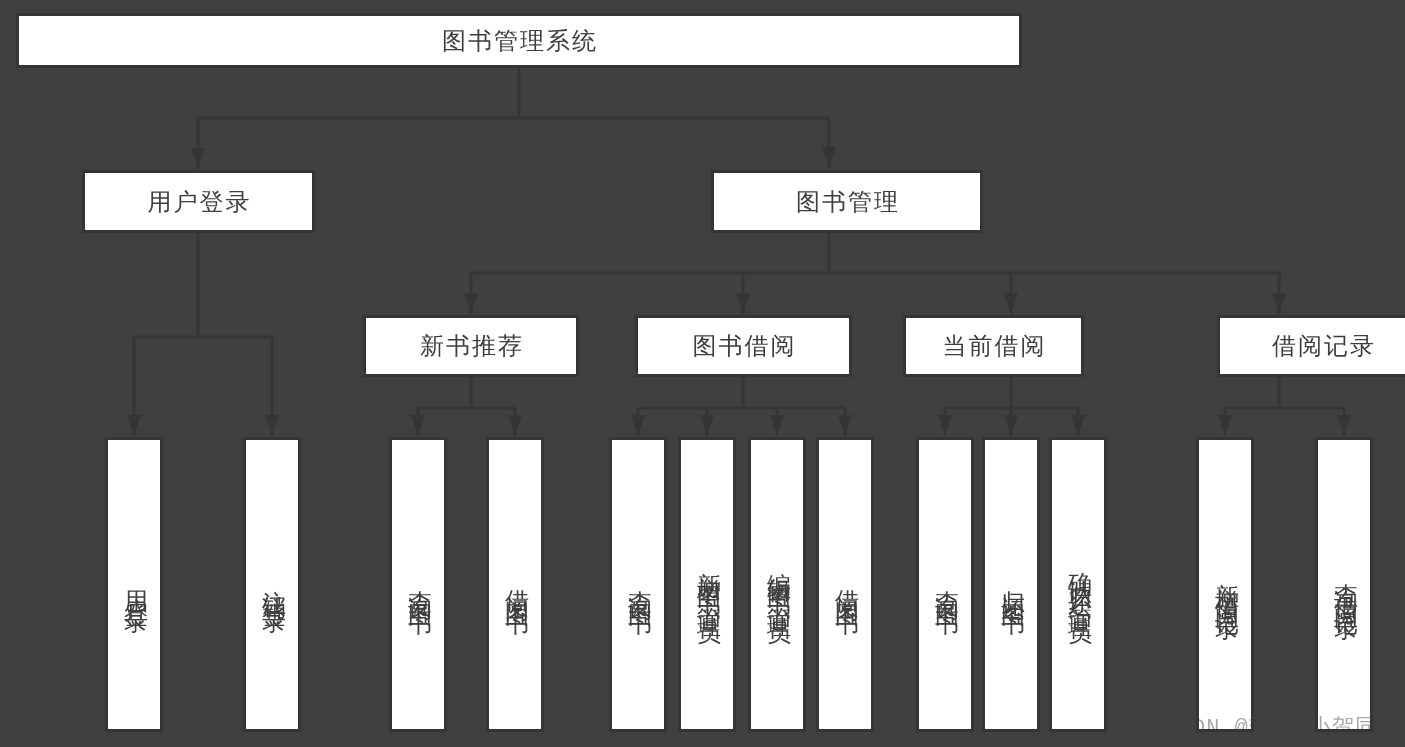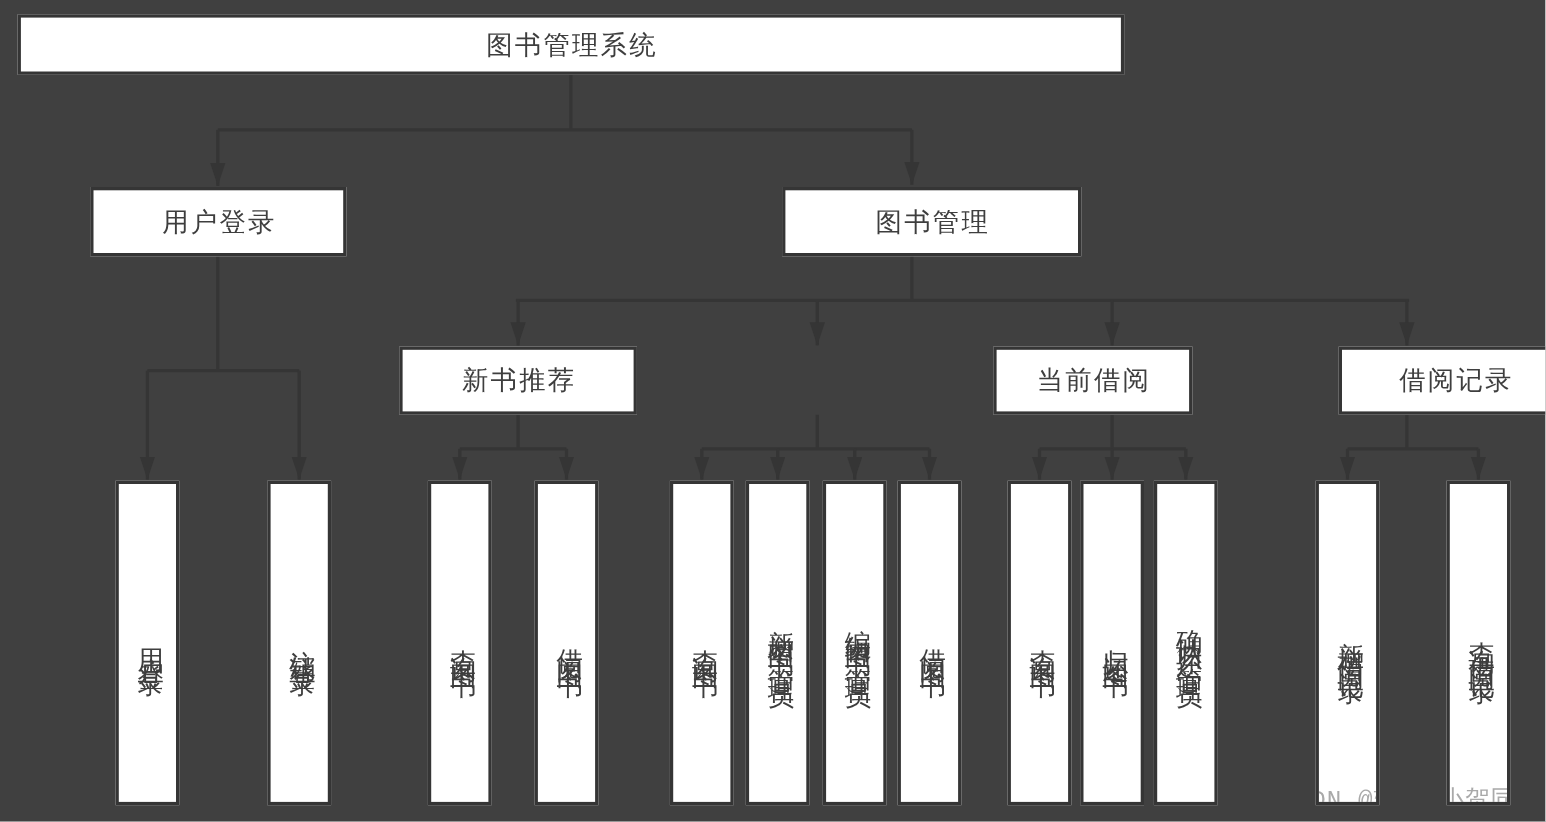--- a/index.html
+++ b/index.html
@@ -119,20 +119,23 @@
   <div class="node" style="left:82px; top:170px; width:233px; height:63px;">
     <span class="lbl">用户登录</span>
   </div>
   <div class="node" style="left:711px; top:170px; width:272px; height:63px;">
     <span class="lbl">图书管理</span>
   </div>
 
   <div class="node" style="left:363px; top:315px; width:216px; height:62px;">
     <span class="lbl">新书推荐</span>
   </div>
+  <div class="node" style="left:635px; top:315px; width:217px; height:62px;">
+    <span class="lbl">图书借阅</span>
+  </div>
   <div class="node" style="left:903px; top:315px; width:181px; height:62px;">
     <span class="lbl">当前借阅</span>
   </div>
   <div class="node" style="left:1173px; top:315px; width:212px; height:62px;margin-left:44px;">
     <span class="lbl">借阅记录</span>
   </div>
 
   <div class="node leaf" style="left:105px; top:437px; width:58px; height:295px;">
     <span class="lbl">用户登录</span>
   </div>

